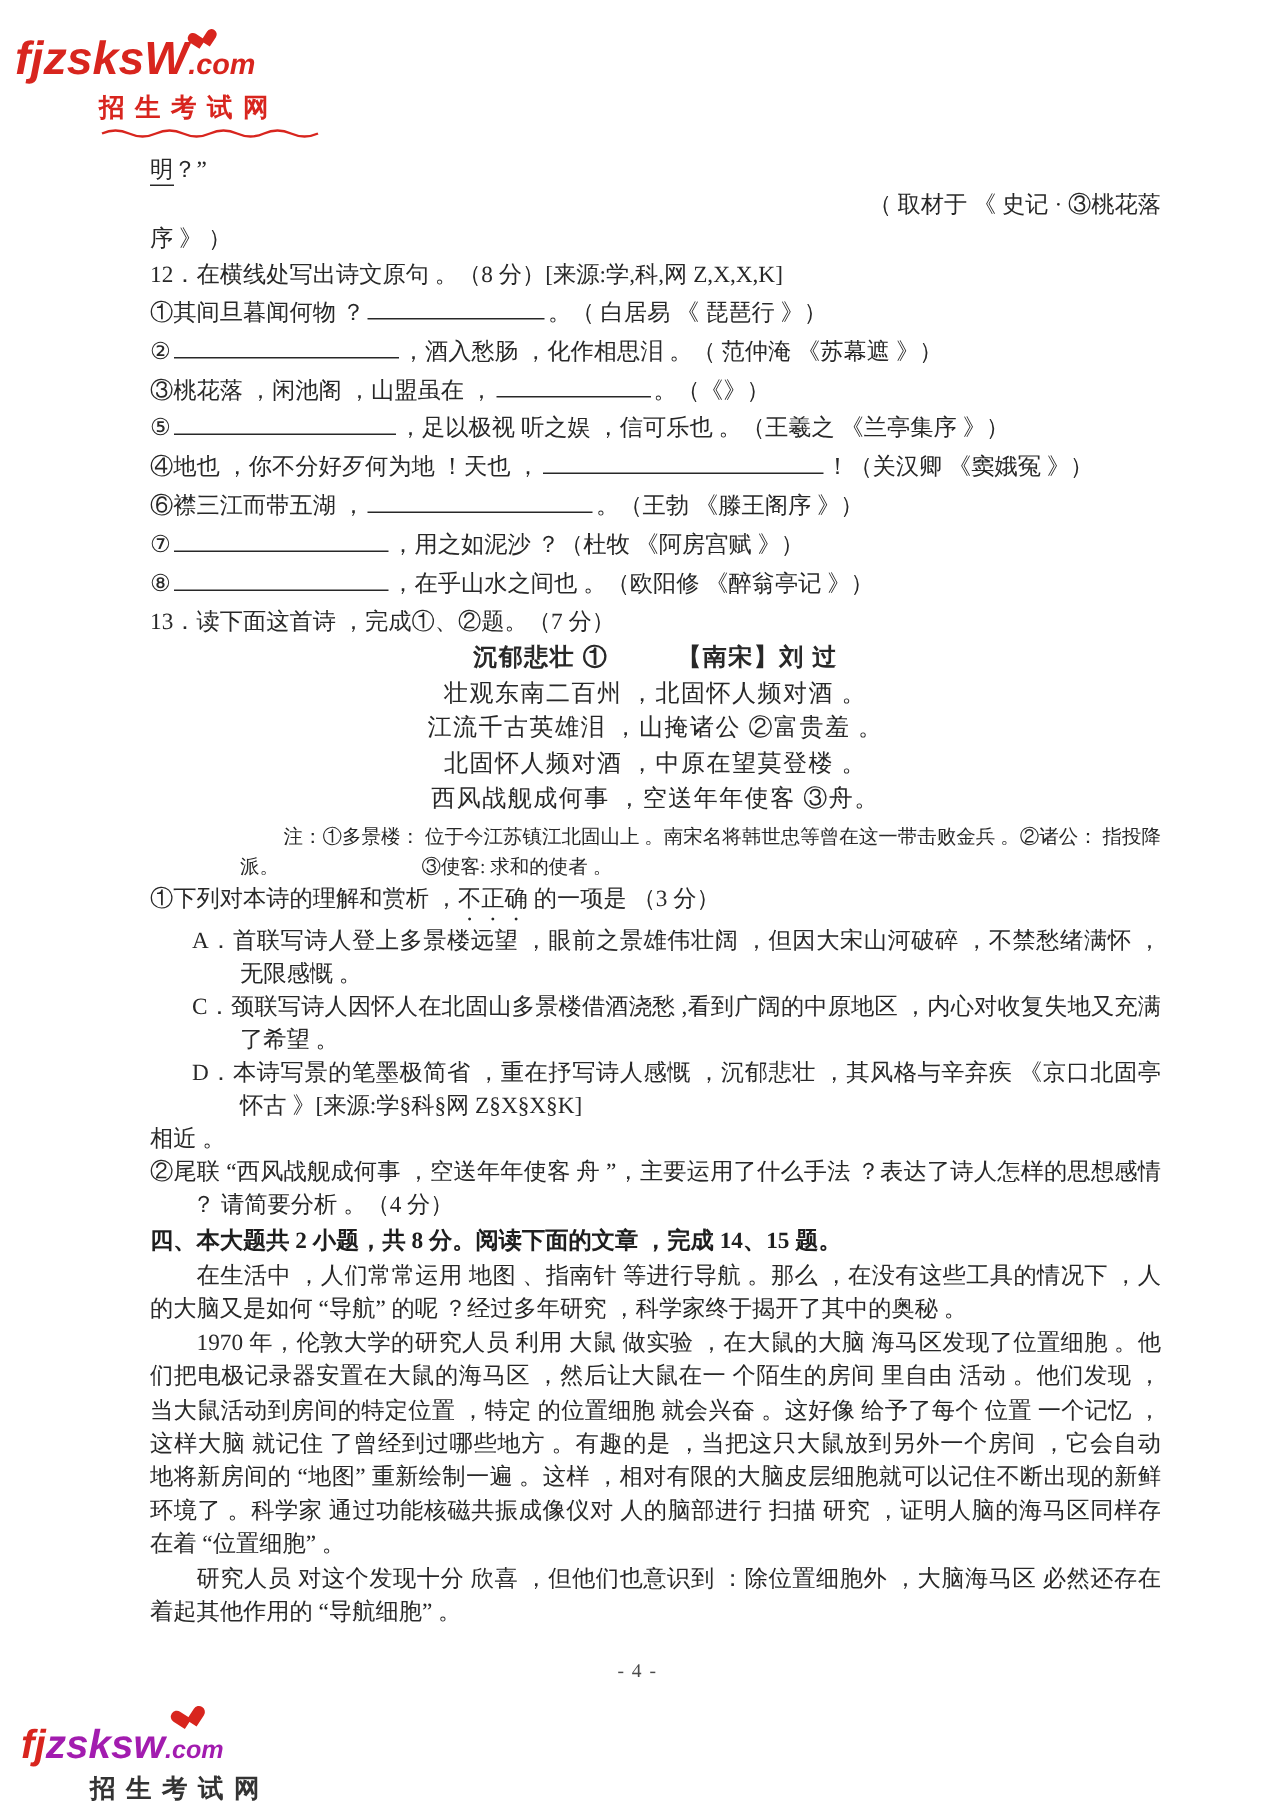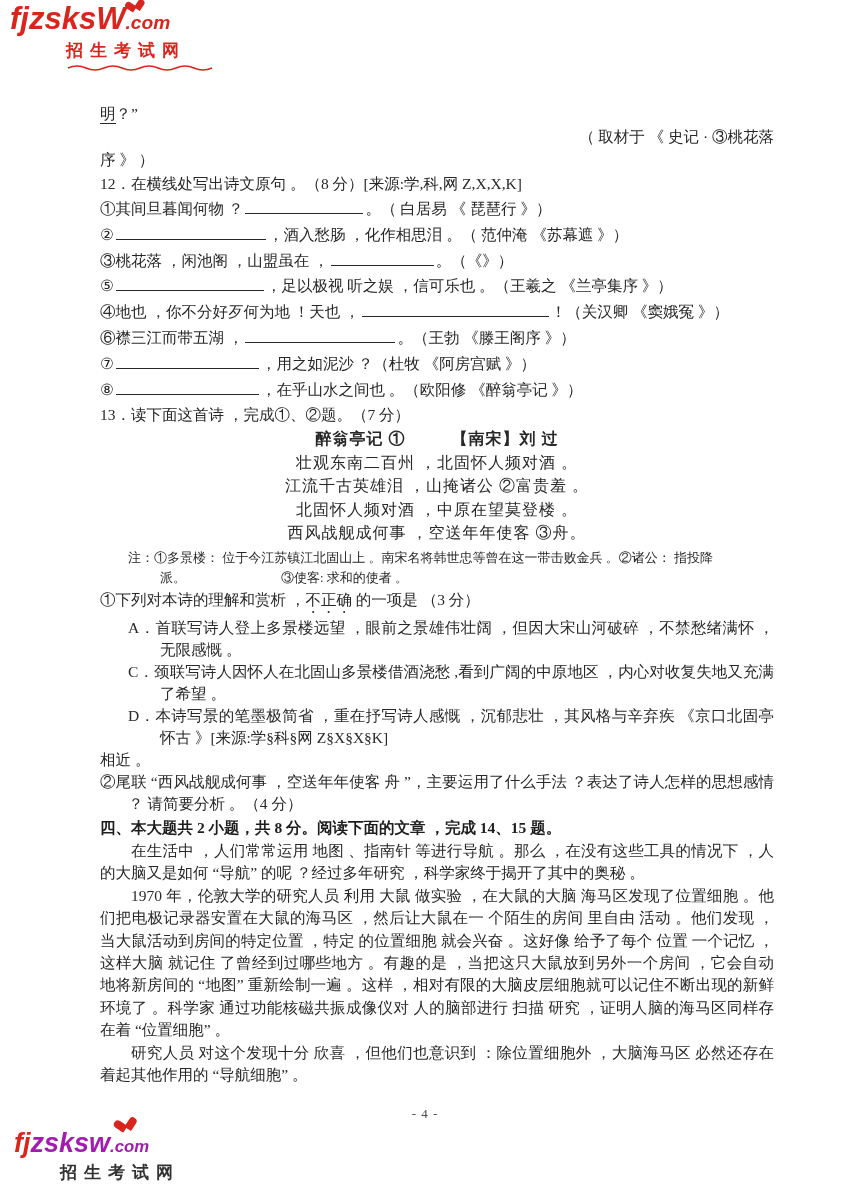--- a/index.html
+++ b/index.html
@@ -16,39 +16,39 @@
   .item{line-height:25.8px;white-space:nowrap;}
   .blank{display:inline-block;border-bottom:1px solid #282828;height:13px;vertical-align:baseline;margin:0 2px;}
   .b1{width:118px}.b2{width:150px}.b3{width:103px}.b4{width:187px}
   .b5{width:148px}.b6{width:150px}.b7{width:143px}.b8{width:143px}
   
   .poem{text-align:center;font-size:16px;line-height:23.5px;letter-spacing:1px;}
   .poem-title{font-weight:bold;}
   .title-gap{display:inline-block;width:46px;}
   
   .notes{font-size:13px;line-height:20px;margin-top:3px;}
-  .notes .n1{padding-left:28px;}
+  .notes .n1{padding-left:28px;text-align:right;}
   .notes .n2{padding-left:60px;}
   .notes-gap{margin-left:95px;}
   
   .emph{
     text-emphasis:filled dot #282828;-webkit-text-emphasis:filled dot #282828;
     text-emphasis-position:under right;-webkit-text-emphasis-position:under;
   }
   .subq{line-height:24px;margin-top:2px;}
   .opt{padding-left:60px;text-indent:-32px;line-height:22px;margin-top:5px;text-align:justify;}
   .opt-tail{margin-left:28px;line-height:22px;margin-top:3px;}
   .sub2{padding-left:28px;text-indent:-28px;line-height:22.5px;margin-top:4px;text-align:justify;}
   .sec-heading{font-weight:bold;line-height:24px;margin-top:5px;color:#1e1e1e;}
   .para{text-indent:2em;text-align:justify;line-height:22.4px;}
   
   .page-number{position:absolute;left:0;right:0;top:1106px;text-align:center;
     font-size:13px;color:#4a4a4a;letter-spacing:1px;}
   
-  .logo{position:absolute;}
+  .logo{position:absolute;margin-top:20px;}
   .logo-top{left:10px;top:2px;}
   .logo-bottom{left:14px;top:1128px;}
   .brand{font-family:"Liberation Sans","DejaVu Sans",sans-serif;font-style:italic;font-weight:bold;}
   .logo-top .brand{font-size:31px;line-height:34px;}
   .logo-bottom .brand{font-size:27px;line-height:30px;}
   .red{color:#d8251e;}
   .green{color:#a21caf;}
   .tld{font-size:0.62em;}
   .cn{font-weight:600;letter-spacing:7px;font-size:17px;line-height:22px;color:#333;}
   .logo-top .cn{margin-left:56px;color:#d8251e;}
@@ -91,21 +91,21 @@
     <p class="item"><span>③桃花落 ，闲池阁 ，山盟虽在 ，</span><span class="blank b3"></span><span>。（《》）</span></p>
     <p class="item"><span>⑤</span><span class="blank b5"></span><span>，足以极视 听之娱 ，信可乐也 。（王羲之 《兰亭集序 》）</span></p>
     <p class="item"><span>④地也 ，你不分好歹何为地 ！天也 ，</span><span class="blank b4"></span><span>！（关汉卿 《窦娥冤 》）</span></p>
     <p class="item"><span>⑥襟三江而带五湖 ，</span><span class="blank b6"></span><span>。（王勃 《滕王阁序 》）</span></p>
     <p class="item"><span>⑦</span><span class="blank b7"></span><span>，用之如泥沙 ？（杜牧 《阿房宫赋 》）</span></p>
     <p class="item"><span>⑧</span><span class="blank b8"></span><span>，在乎山水之间也 。（欧阳修 《醉翁亭记 》）</span></p>
 
     <p class="qline"><span>13．</span><span>读下面这首诗 ，完成①、②题。（7 分）</span></p>
 
     <div class="poem">
-      <p class="poem-title"><span>醉翁亭记 ①</span><span class="title-gap"></span><span>【南宋】刘 过</span></p>
+      <p class="poem-title"><span>沉郁悲壮 ①</span><span class="title-gap"></span><span>【南宋】刘 过</span></p>
       <p>壮观东南二百州 ，北固怀人频对酒 。</p>
       <p>江流千古英雄泪 ，山掩诸公 ②富贵羞 。</p>
       <p>北固怀人频对酒 ，中原在望莫登楼 。</p>
       <p>西风战舰成何事 ，空送年年使客 ③舟。</p>
     </div>
 
     <div class="notes">
       <p class="n1">注：①多景楼： 位于今江苏镇江北固山上 。南宋名将韩世忠等曾在这一带击败金兵 。②诸公： 指投降</p>
       <p class="n2"><span>派。</span><span class="notes-gap">③使客: 求和的使者 。</span></p>
     </div>

